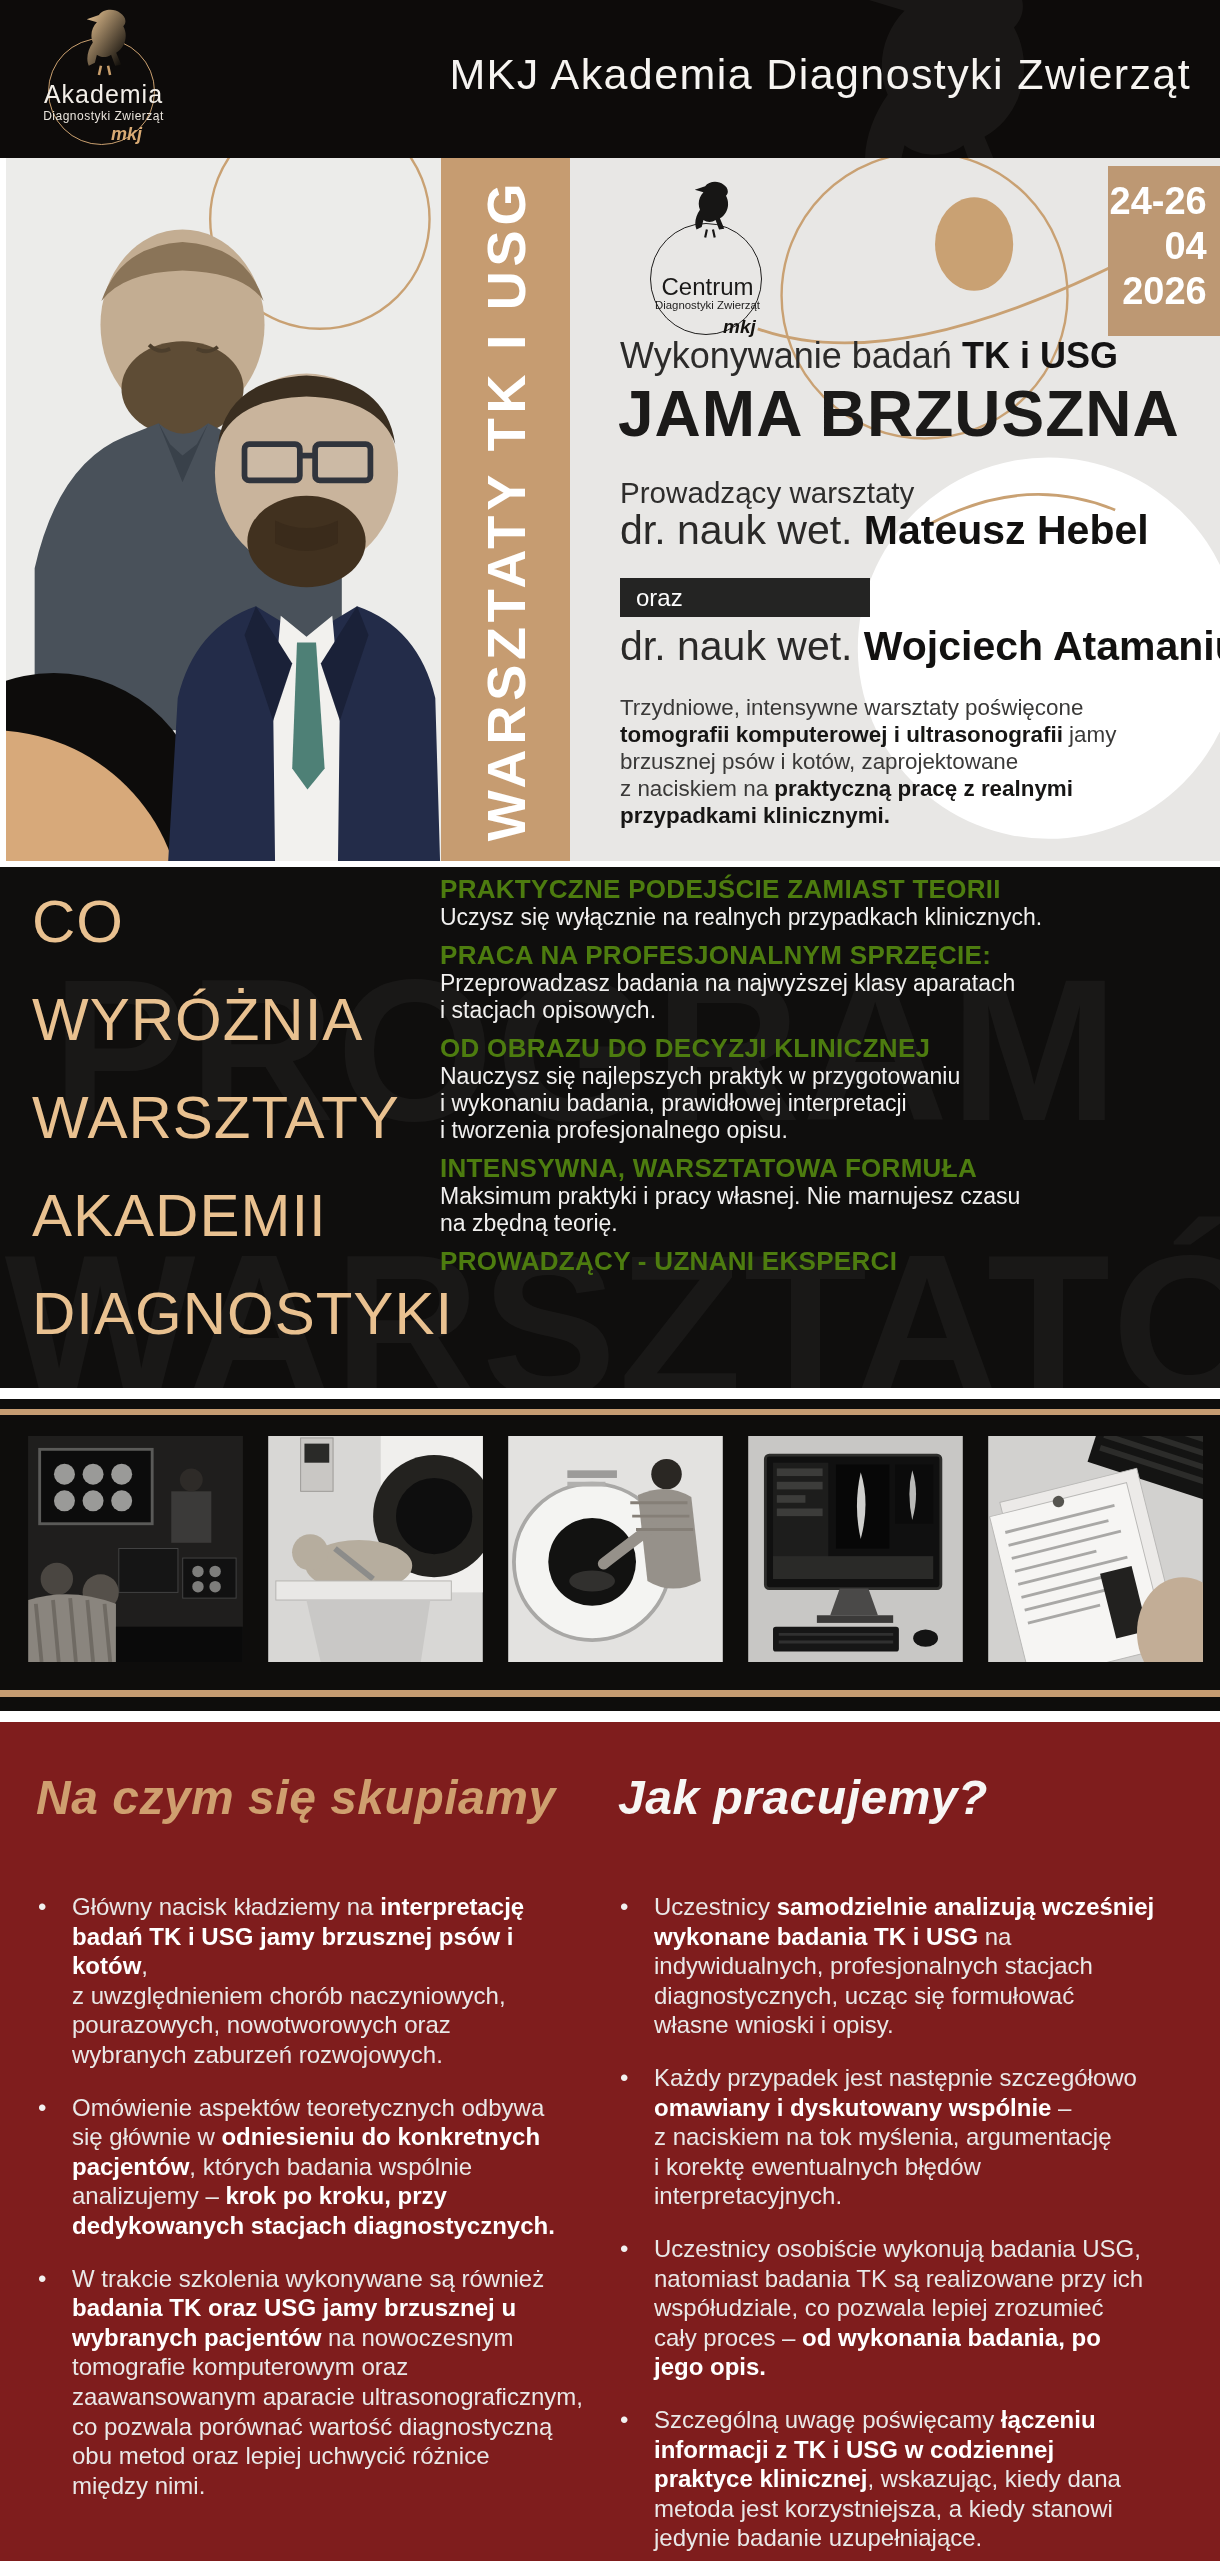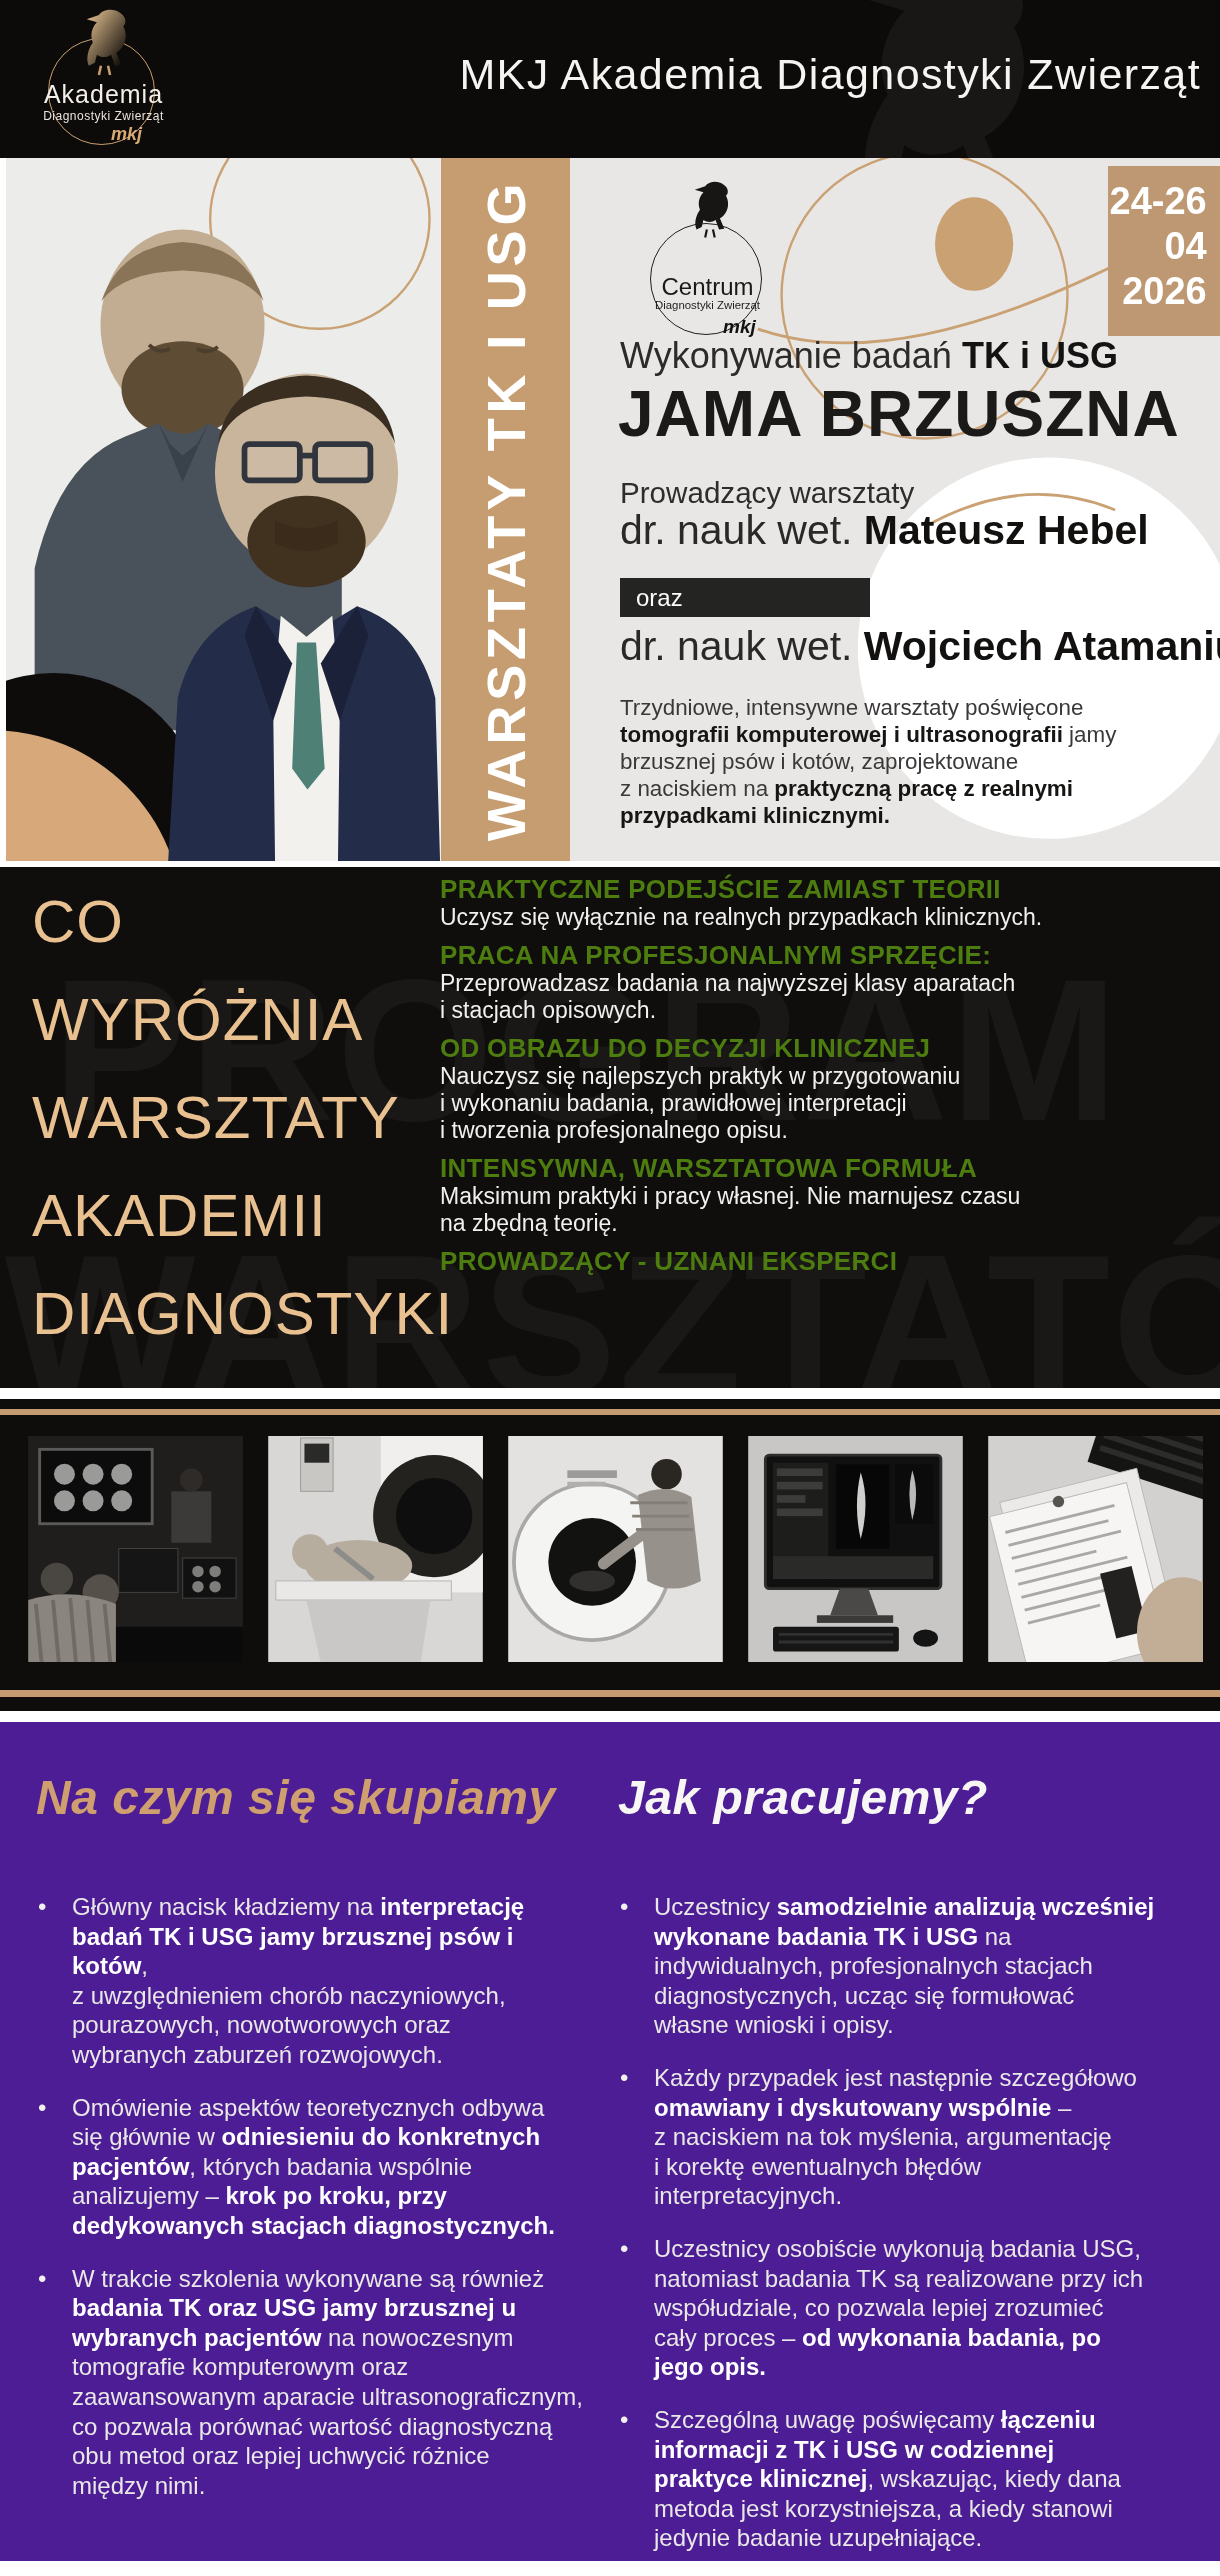--- a/index.html
+++ b/index.html
@@ -9,21 +9,21 @@
 
   
   .header{position:absolute;left:0;top:0;width:1220px;height:158px;background:#0d0b0a;overflow:hidden;}
   .hwm{position:absolute;right:143px;top:-44px;opacity:.55;}
   .hlogo{position:absolute;left:27px;top:3.8px;width:153px;height:153px;}
   .hlogo-circle{position:absolute;left:21px;top:34px;width:107px;height:107px;border:1.9px solid #caa06f;border-radius:50%;}
   .hlogo-bird{position:absolute;left:38px;top:5.7px;}
   .hlogo-t1{position:absolute;left:0;top:76px;width:153px;text-align:center;font-size:25px;color:#f3efe9;letter-spacing:1px;font-weight:400;}
   .hlogo-t2{position:absolute;left:0;top:105px;width:153px;text-align:center;font-size:12px;color:#e9e4dc;letter-spacing:0.5px;}
   .hlogo-t3{position:absolute;left:84px;top:120px;font-size:18px;color:#d9ab74;font-style:italic;font-weight:800;}
-  .htitle{position:absolute;right:19px;top:50px;font-size:43px;color:#f6f4f1;letter-spacing:1.4px;font-weight:400;white-space:nowrap;}
+  .htitle{position:absolute;right:29px;top:50px;font-size:43px;color:#f6f4f1;letter-spacing:1.4px;font-weight:400;white-space:nowrap;}
 
   
   .hero{position:absolute;left:0;top:158px;width:1220px;height:703px;background:#ffffff;overflow:hidden;}
   .hero-right{position:absolute;left:570px;top:0;width:650px;height:703px;background:#e8e7e5;}
   .hero-photo{position:absolute;left:5.7px;top:0;width:436px;height:703px;background:#ececea;}
   .hero-band{position:absolute;left:441px;top:0;width:129px;height:703px;background:#c69c71;}
   .hero-band span{position:absolute;left:50%;top:50%;transform:translate(-50%,-50%) rotate(-90deg);
      white-space:nowrap;color:#ffffff;font-size:54px;font-weight:800;letter-spacing:4.8px;}
   .hero-deco{position:absolute;left:0;top:0;pointer-events:none;}
   .badge{position:absolute;left:1108px;top:7.6px;width:112px;height:170px;background:#bd9873;
@@ -61,21 +61,21 @@
 
   
   .gallery{position:absolute;left:0;top:1388px;width:1220px;height:323px;background:#0e0d0c;
      border-top:11.4px solid #ffffff;overflow:hidden;}
   .gline{position:absolute;left:0;width:1220px;height:6.7px;background:#c59c72;}
   .gl1{top:9.5px;} .gl2{top:291px;}
   .grow{position:absolute;left:28px;top:37px;display:flex;gap:25px;}
   .gph{width:215px;height:226px;overflow:hidden;background:#1a1a19;}
 
   
-  .details{position:absolute;left:0;top:1711px;width:1220px;height:850px;background:#4c1d95;
+  .details{position:absolute;left:0;top:1711px;width:1220px;height:850px;background:#7f1d1d;
      border-top:11.4px solid #ffffff;overflow:hidden;}
   .dhead{position:absolute;top:48px;font-size:48px;font-style:italic;font-weight:600;letter-spacing:0.5px;white-space:nowrap;}
   .dhead-left{left:36px;color:#cf9f6f;}
   .dhead-right{left:618px;color:#f7f6f4;}
   .dcol{position:absolute;top:170px;}
   .dcol-left{left:36px;width:558px;}
   .dcol-right{left:618px;width:572px;}
   .bullet{position:relative;padding-left:36px;margin-bottom:23px;font-size:24px;line-height:29.6px;color:#e9e8e7;}
   .bullet .dot{position:absolute;left:1.9px;top:0;color:#f2f1f0;}
   .btext{white-space:pre-line;}

